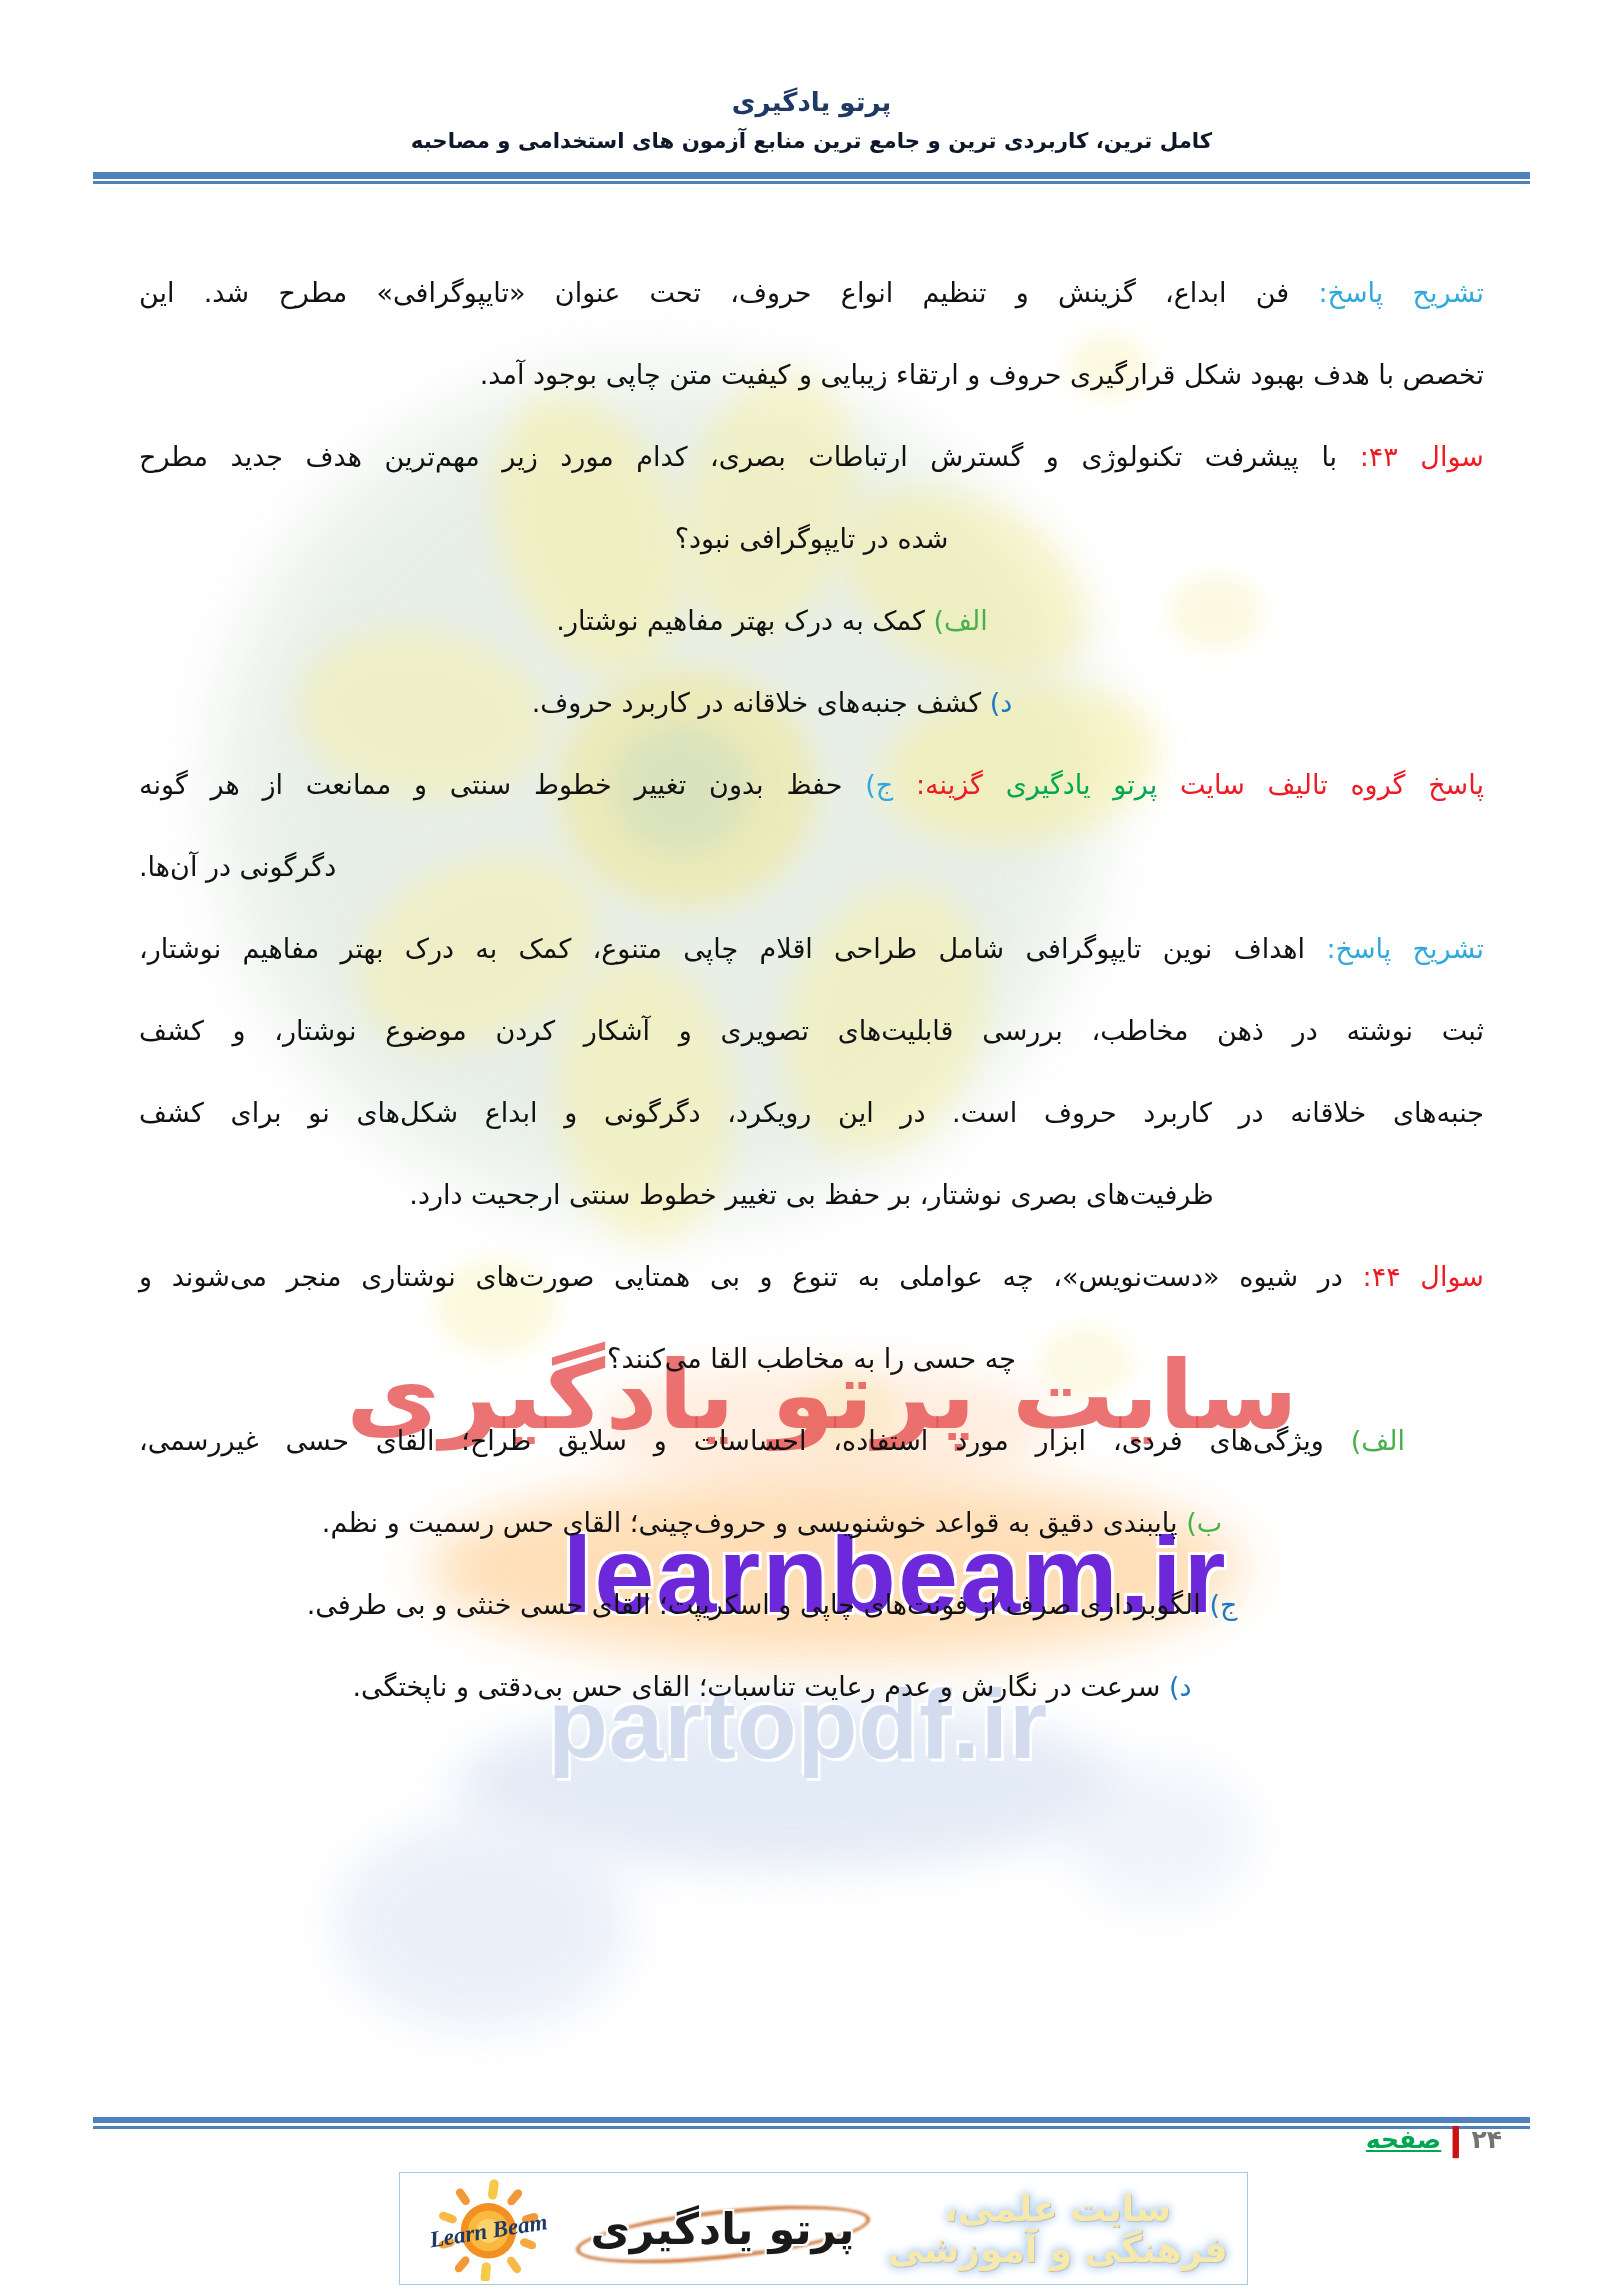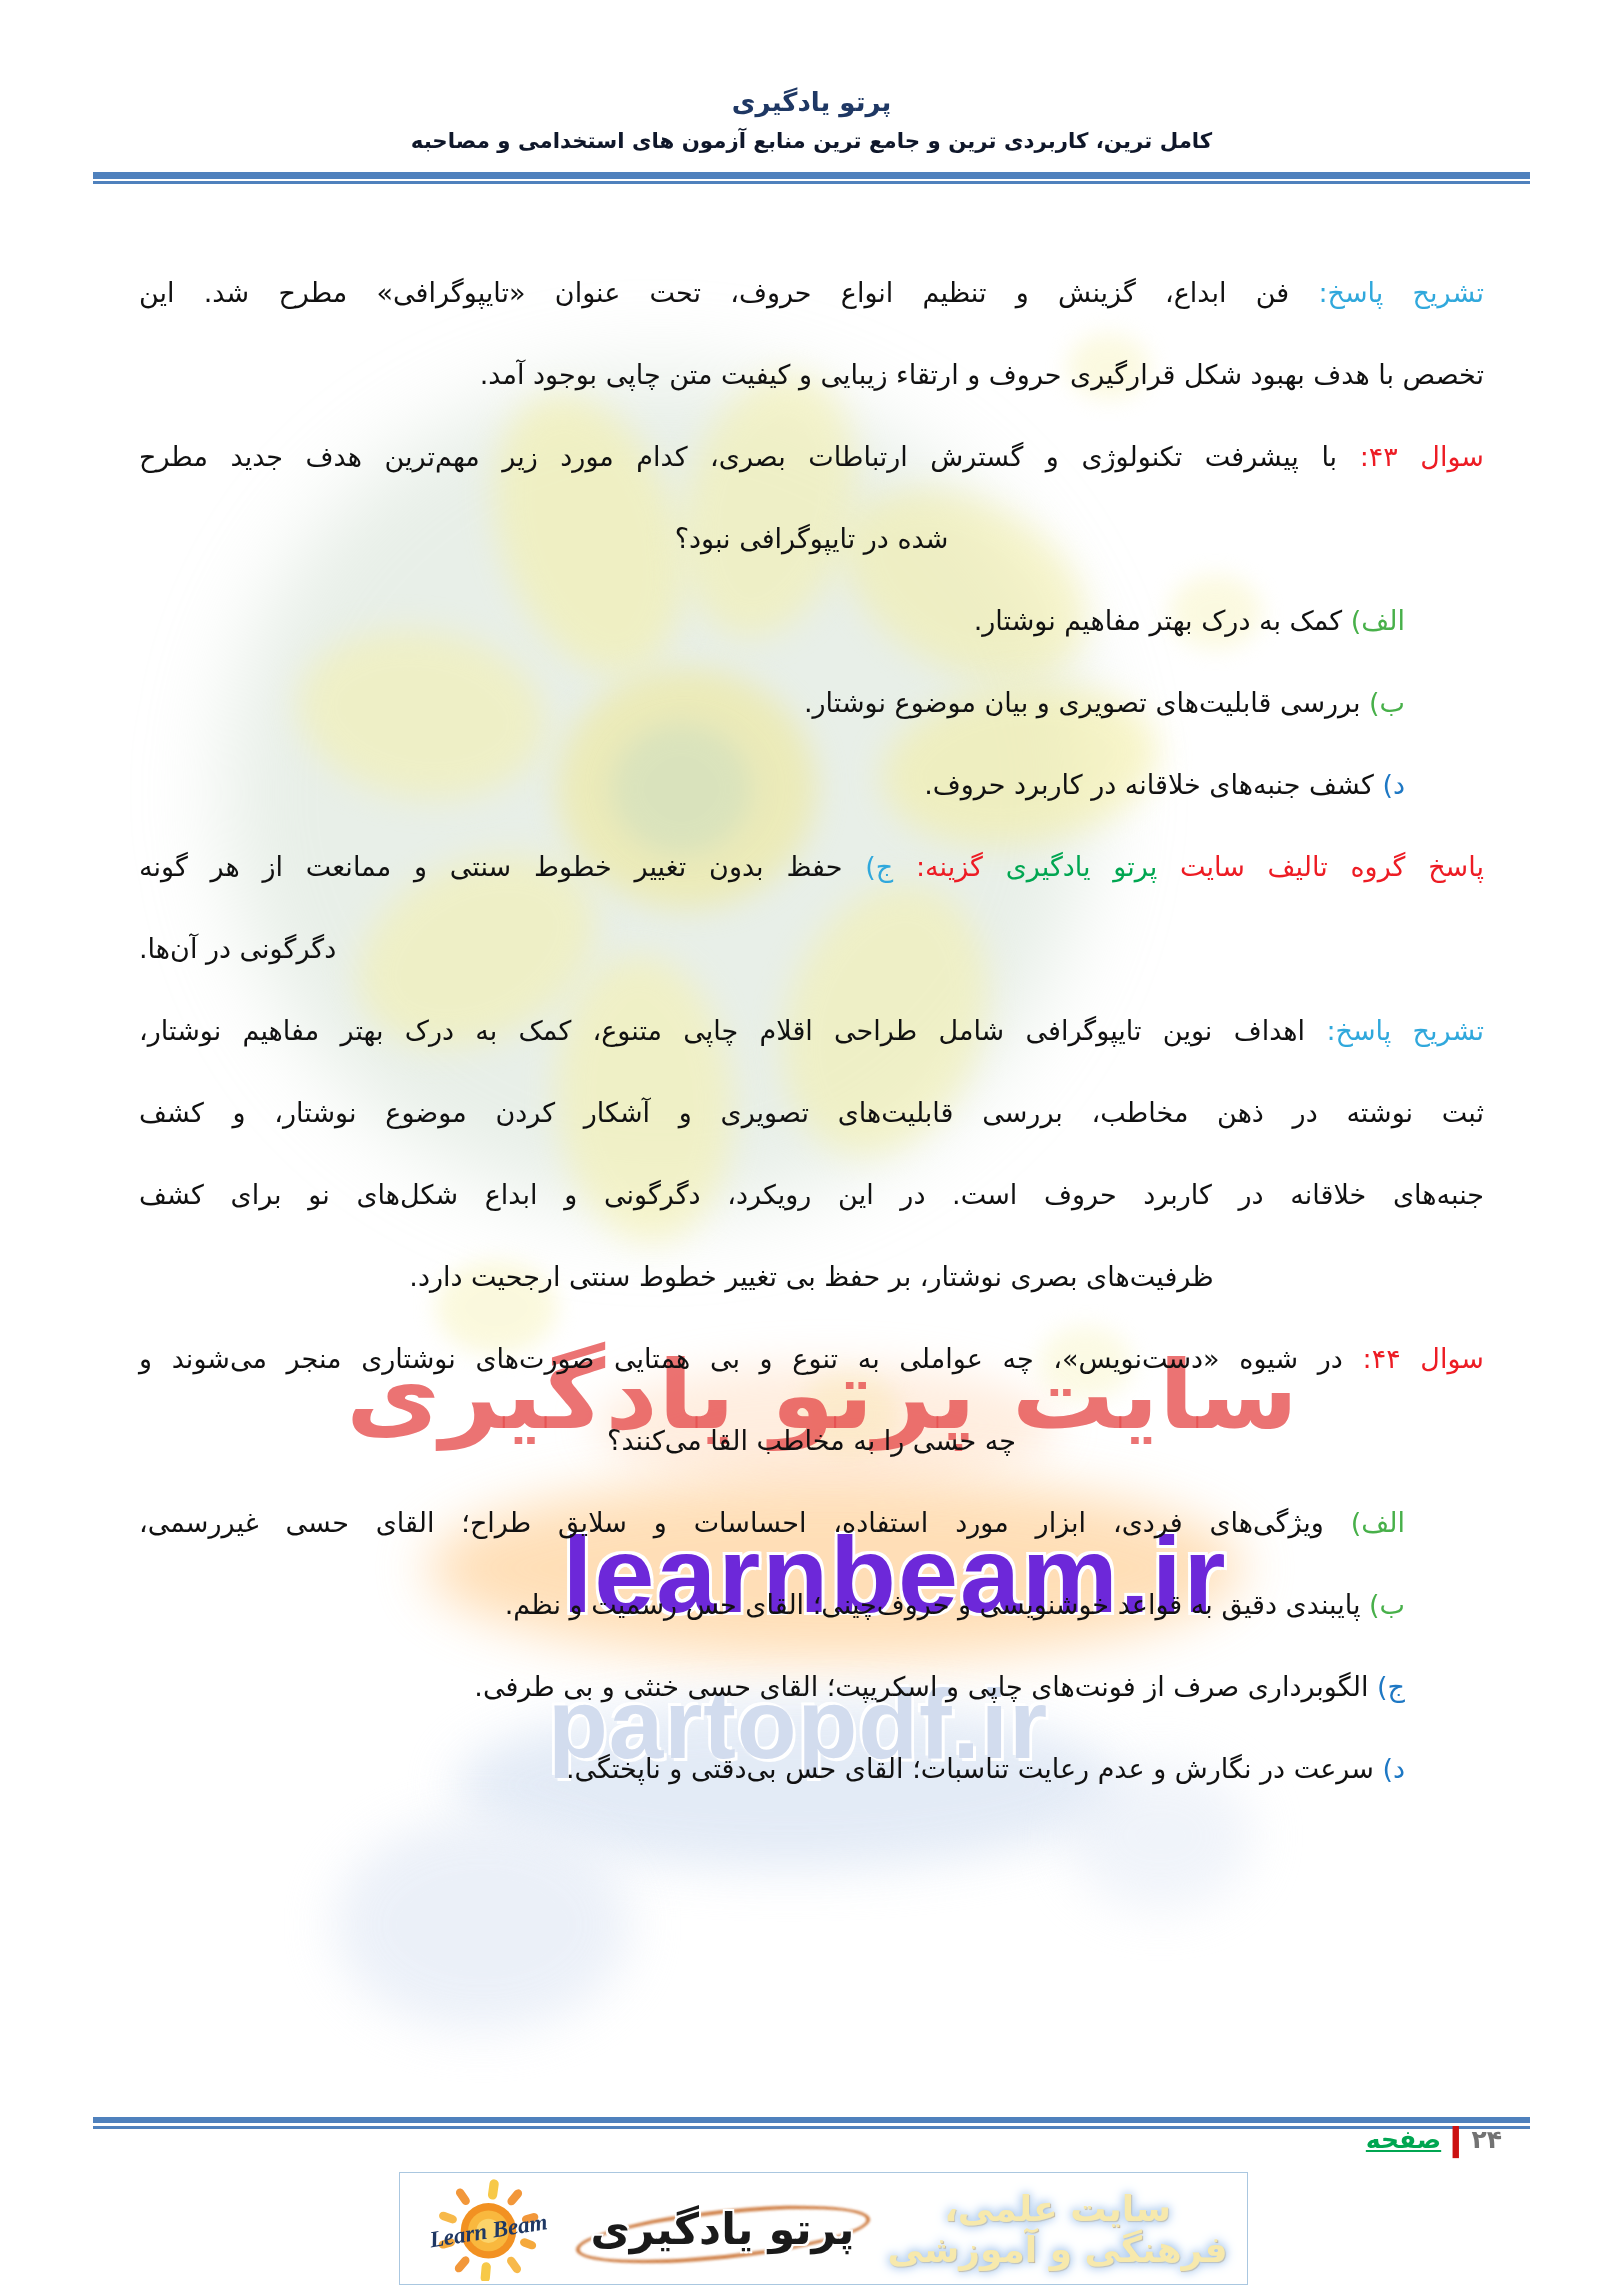--- a/index.html
+++ b/index.html
@@ -45,21 +45,21 @@
   .rule{margin-top:18.6px;height:12px;
         background:linear-gradient(to bottom,#4f81bd 0px,#4f81bd 6.5px,#ffffff 6.5px,#ffffff 9.3px,#4f81bd 9.3px,#4f81bd 12px);}
   
   main{position:absolute;top:252px;left:139px;width:1345px;z-index:2;direction:rtl;
        font-size:27px;color:#111;}
   .line{line-height:82px;min-height:82px;}
   .al-full{text-align:justify;text-align-last:justify;}
   .al-right{text-align:right;}
   .al-center{text-align:center;}
   .al-left{text-align:left;}
-  .al-indent{text-align:right;padding-right:79px;}
+  .al-indent{text-align:center;padding-right:79px;}
   .al-indent-full{padding-right:79px;text-align:justify;text-align-last:justify;}
   .sg-k{color:#111;}
   .sg-r{color:#ed1c24;}
   .sg-c{color:#30a8dc;}
   .sg-g{color:#48b04a;}
   .sg-g2{color:#00a651;}
   .sg-b{color:#1e78c4;}
   
   footer{position:absolute;top:2098px;left:0;right:0;height:198px;z-index:2;}
   .ft-rule{position:absolute;top:0;left:93px;right:93px;}
@@ -118,21 +118,20 @@
     <div class="hd-sub">کامل ترین، کاربردی ترین و جامع ترین منابع آزمون های استخدامی و مصاحبه</div>
     <div class="rule"></div>
   </header>
 
   <main id="content">
       <div class="line al-full"><span class="sg-c">تشریح پاسخ:</span><span class="sg-k"> فن ابداع، گزینش و تنظیم انواع حروف، تحت عنوان «تایپوگرافی» مطرح شد. این</span></div>
       <div class="line al-right"><span class="sg-k">تخصص با هدف بهبود شکل قرارگیری حروف و ارتقاء زیبایی و کیفیت متن چاپی بوجود آمد.</span></div>
       <div class="line al-full"><span class="sg-r">سوال ۴۳:</span><span class="sg-k"> با پیشرفت تکنولوژی و گسترش ارتباطات بصری، کدام مورد زیر مهم‌ترین هدف جدید مطرح</span></div>
       <div class="line al-center"><span class="sg-k">شده در تایپوگرافی نبود؟</span></div>
       <div class="line al-indent"><span class="sg-g">الف)</span><span class="sg-k"> کمک به درک بهتر مفاهیم نوشتار.</span></div>
-      <div class="line al-indent"><span class="sg-g">ب)</span><span class="sg-k"> بررسی قابلیت‌های تصویری و بیان موضوع نوشتار.</span></div>
       <div class="line al-indent"><span class="sg-b">د)</span><span class="sg-k"> کشف جنبه‌های خلاقانه در کاربرد حروف.</span></div>
       <div class="line al-full"><span class="sg-r">پاسخ گروه تالیف سایت</span><span class="sg-g2"> پرتو یادگیری</span><span class="sg-r"> گزینه:</span><span class="sg-c"> ج)</span><span class="sg-k"> حفظ بدون تغییر خطوط سنتی و ممانعت از هر گونه</span></div>
       <div class="line al-left"><span class="sg-k">دگرگونی در آن‌ها.</span></div>
       <div class="line al-full"><span class="sg-c">تشریح پاسخ:</span><span class="sg-k"> اهداف نوین تایپوگرافی شامل طراحی اقلام چاپی متنوع، کمک به درک بهتر مفاهیم نوشتار،</span></div>
       <div class="line al-full"><span class="sg-k">ثبت نوشته در ذهن مخاطب، بررسی قابلیت‌های تصویری و آشکار کردن موضوع نوشتار، و کشف</span></div>
       <div class="line al-full"><span class="sg-k">جنبه‌های خلاقانه در کاربرد حروف است. در این رویکرد، دگرگونی و ابداع شکل‌های نو برای کشف</span></div>
       <div class="line al-center"><span class="sg-k">ظرفیت‌های بصری نوشتار، بر حفظ بی تغییر خطوط سنتی ارجحیت دارد.</span></div>
       <div class="line al-full"><span class="sg-r">سوال ۴۴:</span><span class="sg-k"> در شیوه «دست‌نویس»، چه عواملی به تنوع و بی همتایی صورت‌های نوشتاری منجر می‌شوند و</span></div>
       <div class="line al-center"><span class="sg-k">چه حسی را به مخاطب القا می‌کنند؟</span></div>
       <div class="line al-indent-full"><span class="sg-g">الف)</span><span class="sg-k"> ویژگی‌های فردی، ابزار مورد استفاده، احساسات و سلایق طراح؛ القای حسی غیررسمی،</span></div>

